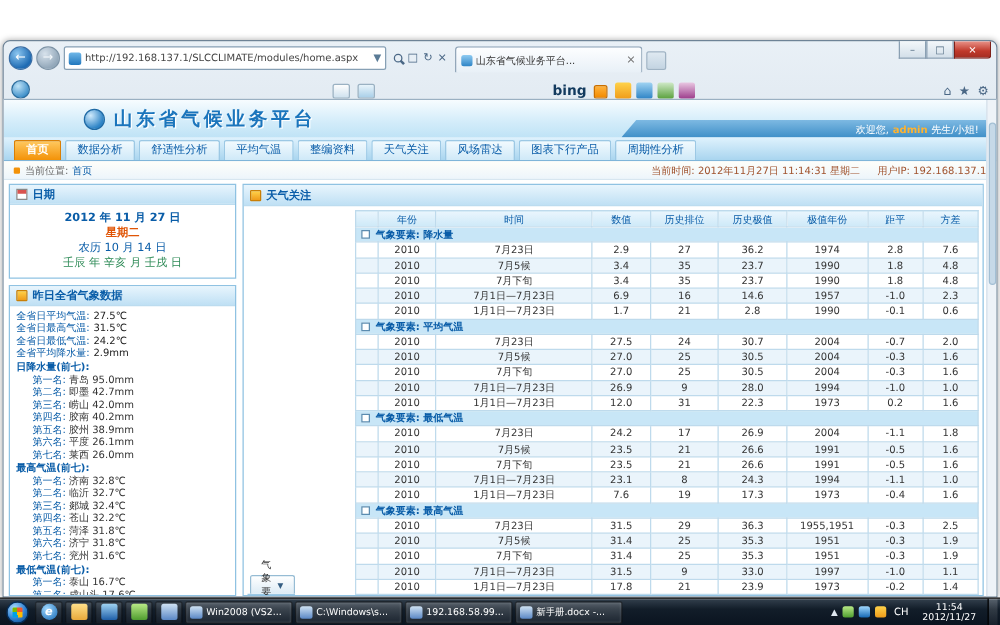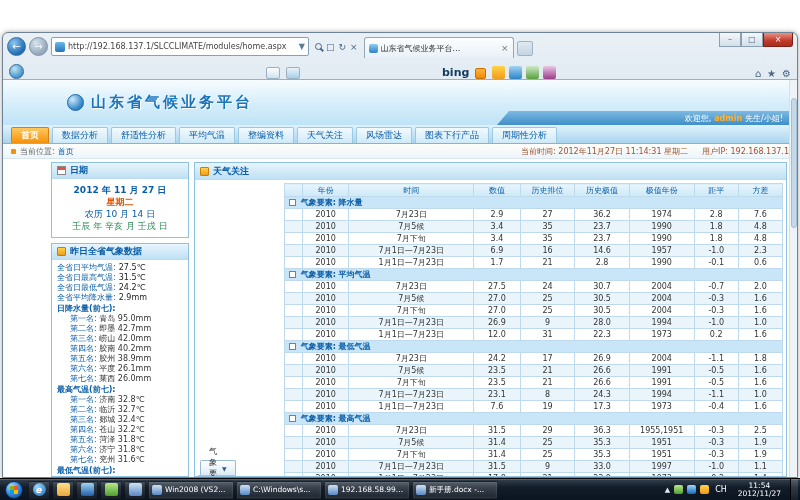--- a/index.html
+++ b/index.html
@@ -45,42 +45,42 @@
   .cl-ico{width:13px;height:13px;border-radius:2px;}
   .cl-ico.c1{background:linear-gradient(#ffd24a,#ef9c1a);}
   .cl-ico.c2{background:linear-gradient(#9fd3f2,#2e84c6);}
   .cl-ico.c3{background:linear-gradient(#cfe9c7,#5aa13c);}
   .cl-ico.c4{background:linear-gradient(#e9c7e2,#9c3c8b);}
   .row2-right{margin-left:auto;display:flex;gap:6px;color:#4a6785;font-size:10px;align-items:center;}
 
   
   .viewport{flex:1;background:#fff;border-top:1px solid #9ab0c2;position:relative;overflow:hidden;}
   .page{height:100%;display:flex;flex-direction:column;}
-  .page-header{height:45px;background:linear-gradient(#f7fcff,#d5edfa 55%,#bfe3f6);position:relative;display:flex;align-items:center;padding-left:64px;}
+  .page-header{height:30px;background:linear-gradient(#f7fcff,#d5edfa 55%,#bfe3f6);position:relative;display:flex;align-items:center;padding-left:64px;}
   .logo-swirl{width:17px;height:17px;border-radius:50%;margin-right:7px;
     background:radial-gradient(circle at 30% 30%,#cfeafc,#2e84c6 70%);border:1px solid #1f6aa5;}
   .site-title{font-size:15px;font-weight:bold;color:#1b75bc;letter-spacing:3px;text-shadow:1px 1px 0 #fff;}
   .welcome-bar{position:absolute;right:0;bottom:0;height:14px;width:300px;display:flex;align-items:center;justify-content:flex-end;
     gap:3px;padding-right:14px;font-size:8px;color:#fff;background:linear-gradient(#7db9e2,#3f8fc8);
     clip-path:polygon(12px 0,100% 0,100% 100%,0 100%);}
   .welcome-user{color:#ffb32e;font-weight:bold;}
   .nav-bar{height:19px;background:linear-gradient(#dff2fd,#a9d5ef);border-bottom:1px solid #7fb5d9;display:flex;align-items:flex-end;padding:0 0 0 8px;gap:3px;}
   .nav-item{height:16px;line-height:15px;padding:0 9px;font-size:9px;color:#0a5da8;background:linear-gradient(#f2fafe,#cfe9f8);
     border:1px solid #9cc8e4;border-bottom:none;border-radius:2px 2px 0 0;white-space:nowrap;}
   .nav-item.active{background:linear-gradient(#ffc85e,#f39208);color:#fff;font-weight:bold;border-color:#d97f06;}
   .crumb-bar{height:15px;background:linear-gradient(#fefefa,#edf5fb);border-bottom:1px solid #d7e6f0;
     display:flex;align-items:center;padding:0 8px;font-size:8px;color:#666;}
   .crumb-dot{width:5px;height:5px;background:#f39208;border-radius:1px;margin-right:4px;}
   .crumb-value{color:#0a5da8;margin-left:3px;}
   .crumb-right{margin-left:auto;color:#a0522d;display:flex;gap:14px;align-items:flex-end;}
   .content{flex:1;display:flex;overflow:hidden;}
 
   
   .sidebar{width:188px;flex:0 0 188px;display:flex;flex-direction:column;gap:5px;padding:3px 2px 0 4px;overflow:hidden;}
-  .panel{border:1px solid #8fc2e2;background:#fff;margin-left:44px;}
+  .panel{border:1px solid #8fc2e2;background:#fff;}
   .panel-header{height:16px;background:linear-gradient(#e8f5fd,#bfe0f4);border-bottom:1px solid #bcdcef;
     display:flex;align-items:center;gap:4px;padding:0 5px;font-size:9px;font-weight:bold;color:#0a5da8;}
   .cal-icon{width:9px;height:9px;background:#fff;border:1px solid #888;position:relative;}
   .cal-icon::before{content:"";position:absolute;top:0;left:0;right:0;height:3px;background:#d9534f;}
   .panel-icon{width:9px;height:9px;background:linear-gradient(#ffd24a,#ef9c1a);border:1px solid #c97f06;border-radius:1px;}
   .date-body{text-align:center;font-size:9px;padding:5px 2px;line-height:12px;}
   .date-l1{color:#0a5da8;font-weight:bold;text-align:center;}
   .date-l2{color:#e05506;font-weight:bold;}
   .date-l3{color:#0a5da8;text-align:center;}
   .date-l4{color:#2e8b57;}

